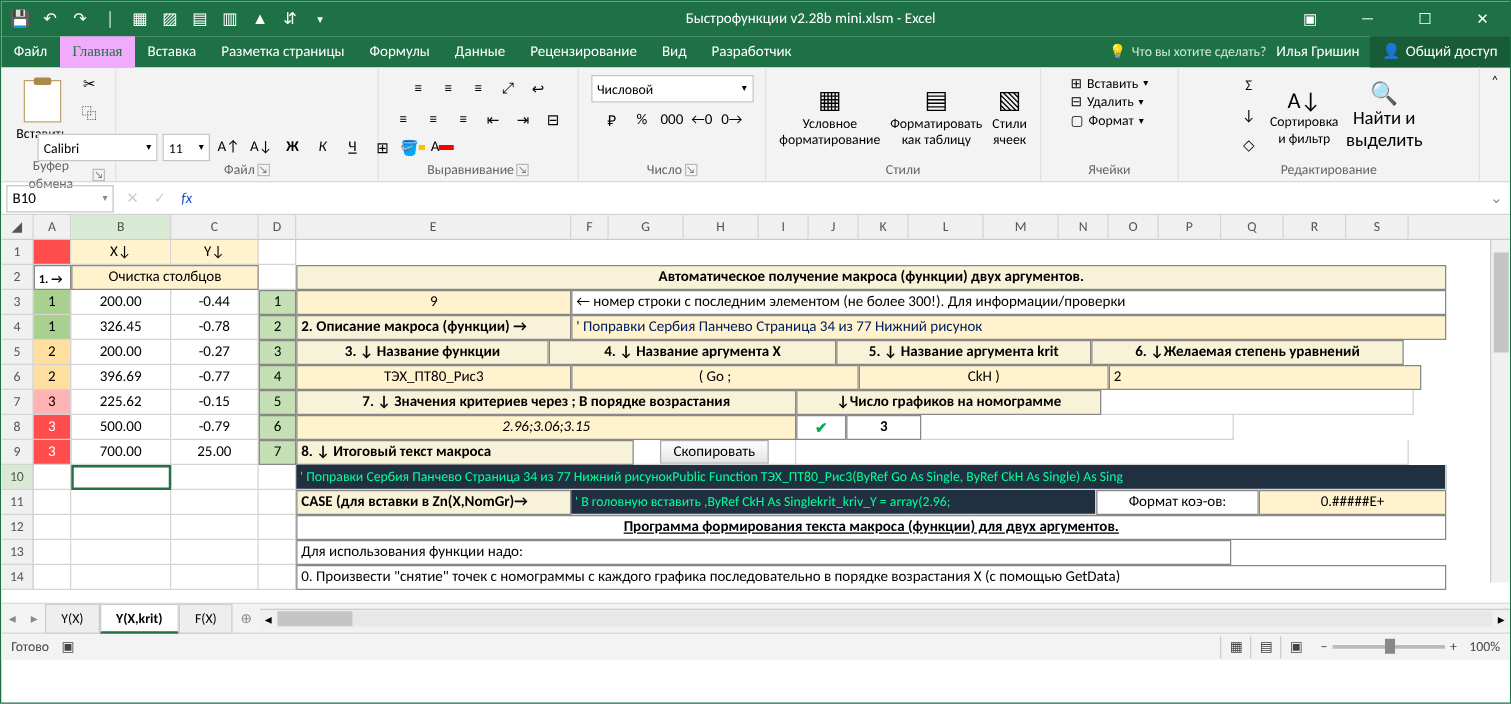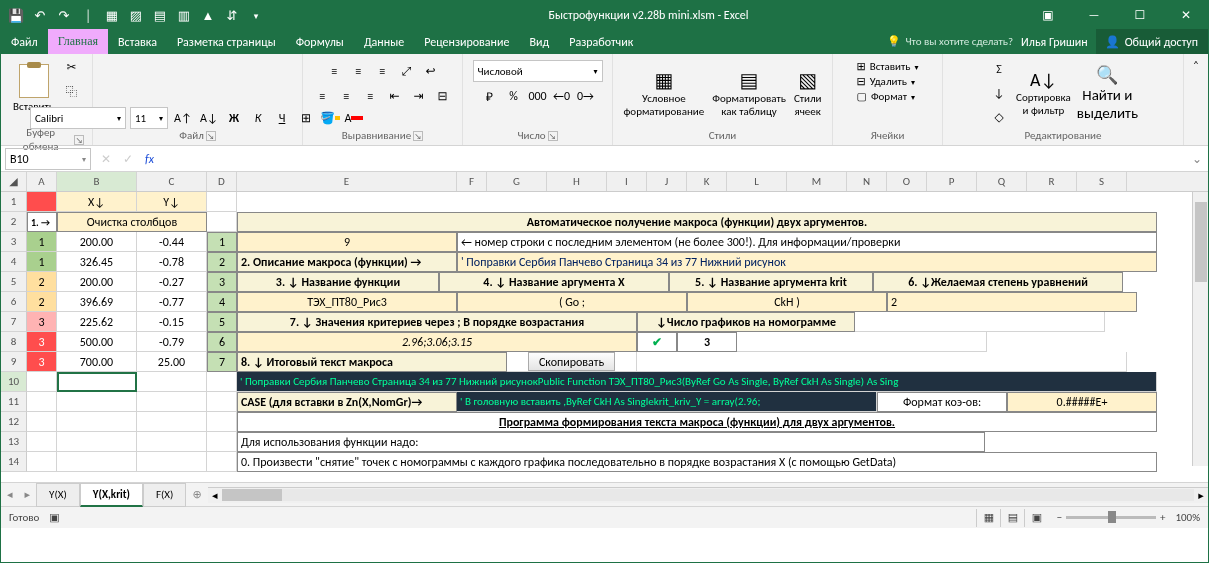--- a/index.html
+++ b/index.html
@@ -399,21 +399,21 @@
         <div class="yellow thickB center" style="width:200px;">CkH                        )</div>
         <div class="yellow thickB" style="width:250px;">2</div>
       </div>
 
       <div class="crow">
         <div class="lred center" style="width:30px;">3</div>
         <div class="center" style="width:80px;">225.62</div>
         <div class="center" style="width:70px;">-0.15</div>
         <div class="green center thickB" style="width:30px;">5</div>
         <div class="hdrbox bold center" style="width:400px;">7. ↓ Значения критериев через ; В порядке возрастания</div>
-        <div class="hdrbox bold center" style="width:218px;">↓Число графиков на номограмме</div>
+        <div class="hdrbox bold center" style="width:244px;">↓Число графиков на номограмме</div>
         <div style="width:250px;"></div>
       </div>
 
       <div class="crow">
         <div class="red center" style="width:30px;color:#fff;">3</div>
         <div class="center" style="width:80px;">500.00</div>
         <div class="center" style="width:70px;">-0.79</div>
         <div class="green center thickB" style="width:30px;">6</div>
         <div class="yellow center thickB" style="width:400px;font-style:italic;">2.96;3.06;3.15</div>
         <div class="thickB center greentext bold" style="width:40px;">✔</div>

